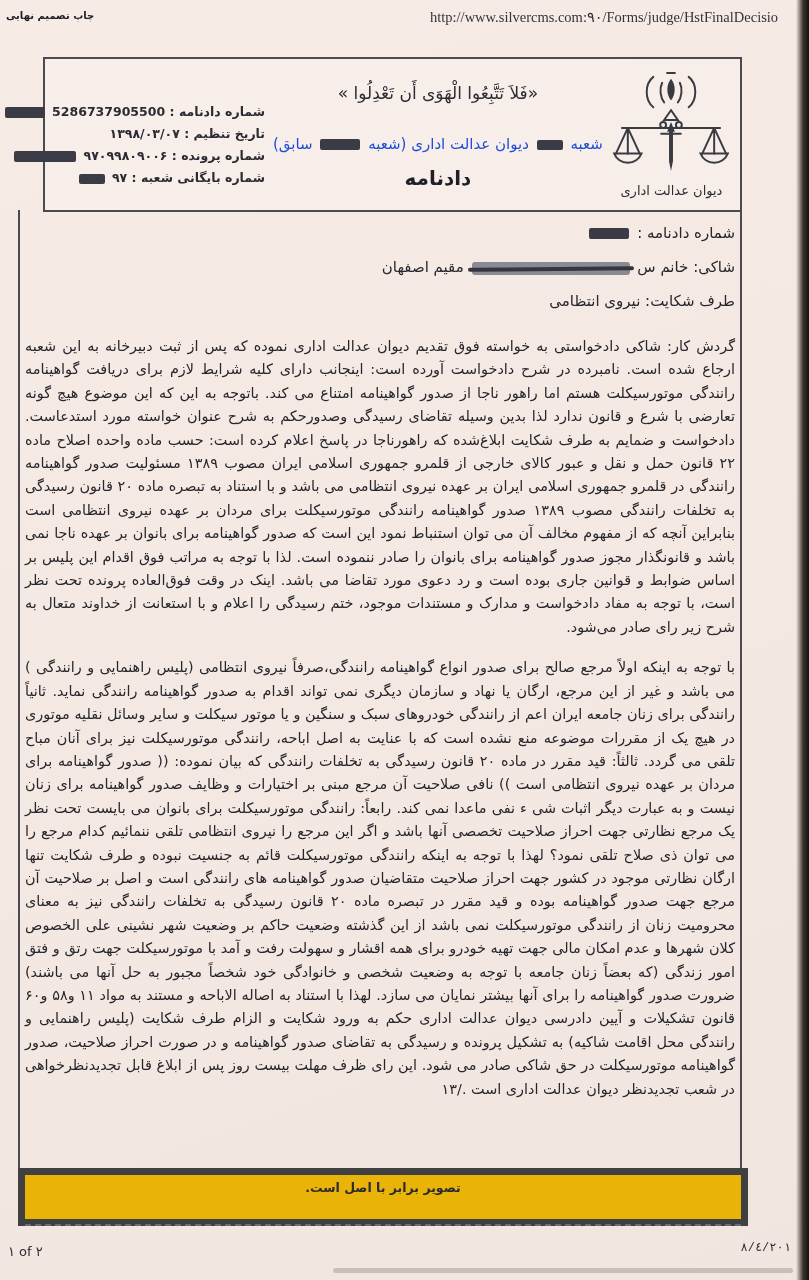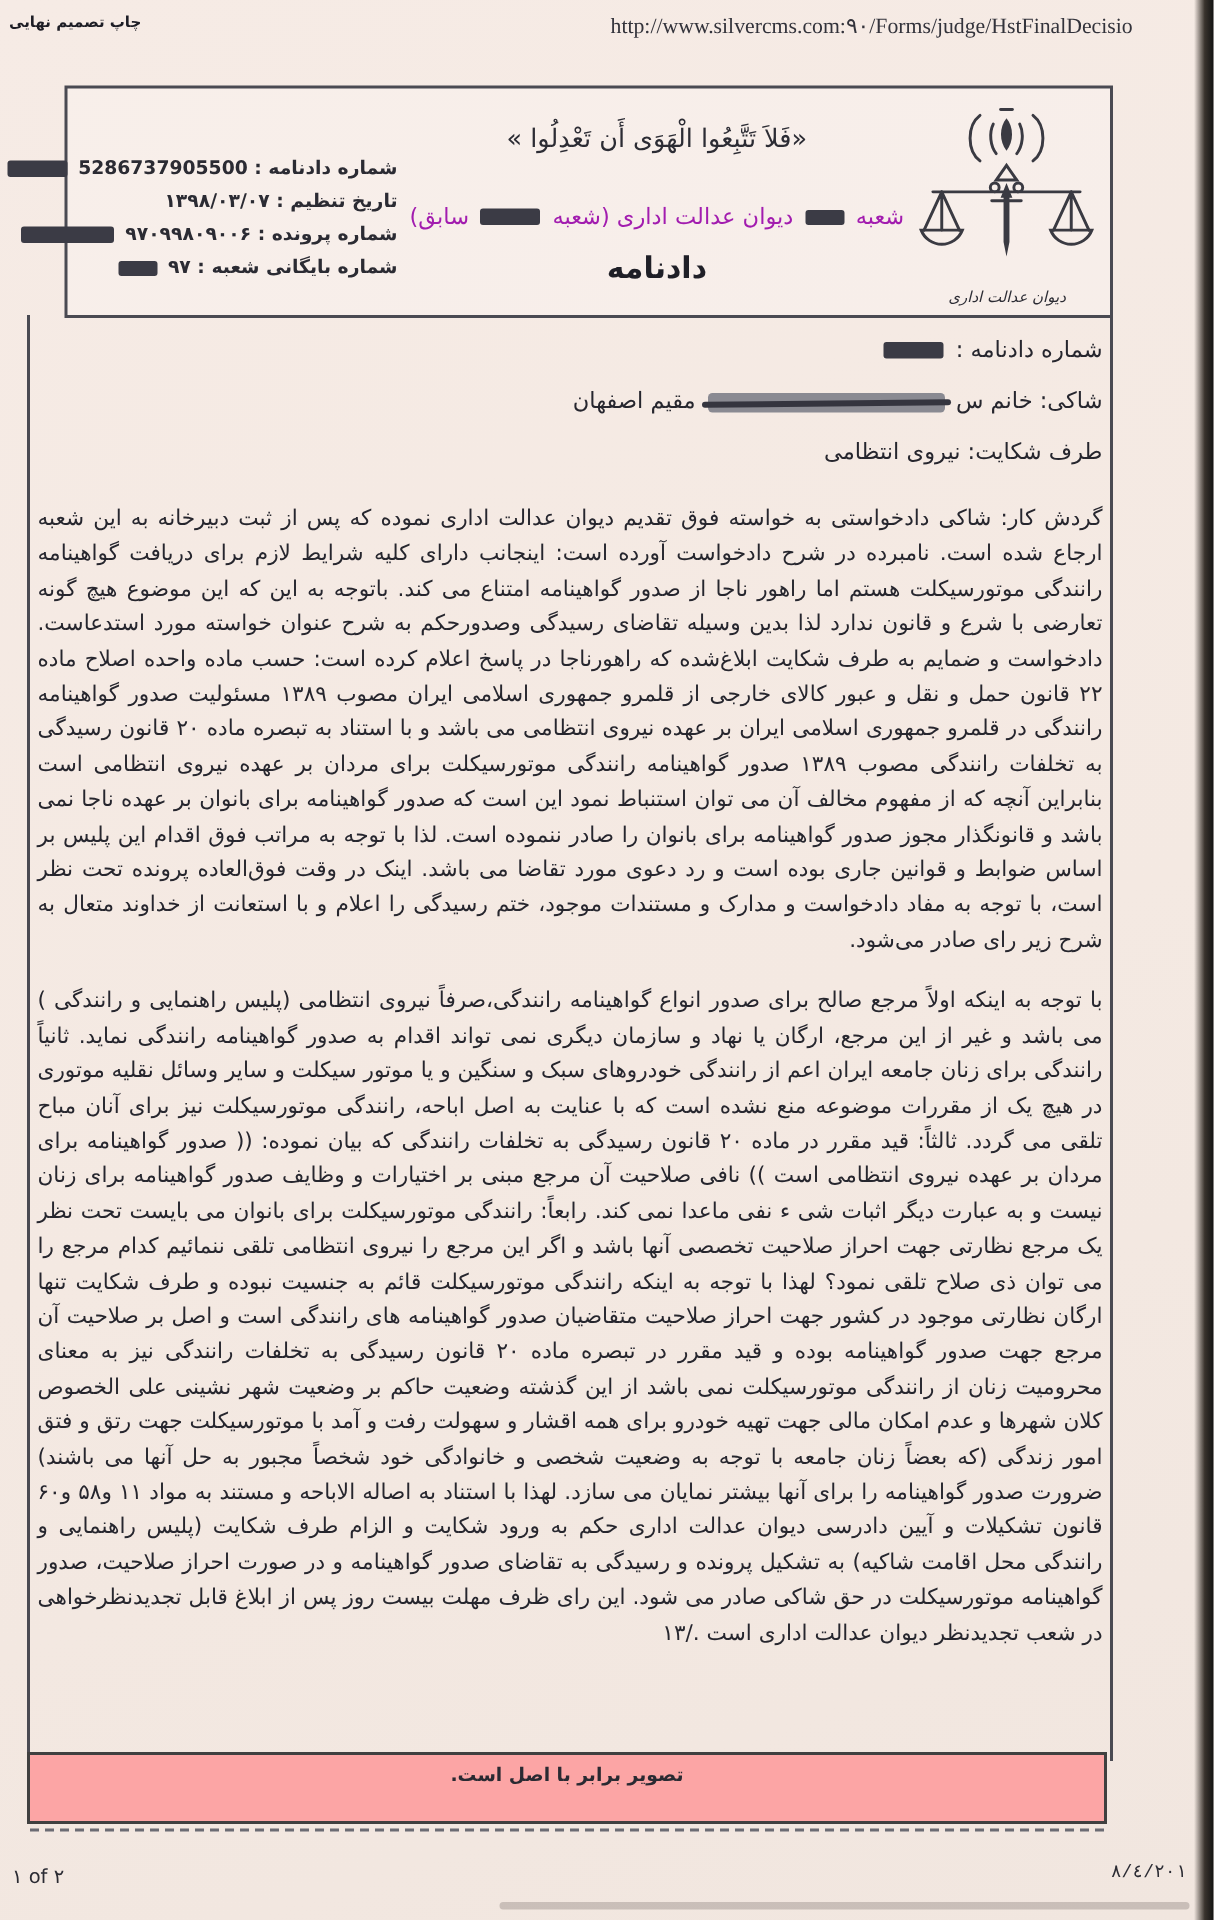--- a/index.html
+++ b/index.html
@@ -10,31 +10,31 @@
     color:#26262e;
   }
   
   .scan-edge{position:absolute;top:0;right:0;width:13px;height:1280px;
     background:linear-gradient(to left,#131313 0%,#39332d 45%,rgba(57,51,45,0) 100%);}
   .scan-smudge-bottom{position:absolute;right:16px;top:1268px;width:460px;height:5px;
     background:rgba(110,100,95,.30);border-radius:3px;}
   
   .print-link{position:absolute;top:10px;left:6px;font-size:10px;font-weight:bold;
     color:#1d1d25;direction:rtl;white-space:nowrap;text-align:right;}
-  .url{position:absolute;top:9px;left:407px;width:379px;overflow:hidden;white-space:nowrap;
+  .url{position:absolute;top:9px;left:430px;width:379px;overflow:hidden;white-space:nowrap;
     font-family:"Liberation Serif", serif;font-size:14.5px;color:#33333b;direction:ltr;}
   
   .doc{position:absolute;left:18px;top:57px;width:724px;}
   .hdr{position:absolute;left:25px;top:0;width:695px;height:151px;
     border:2px solid #4a4a52;display:flex;direction:rtl;background:rgba(255,253,250,.25);}
   .hdr-emblem{width:158px;display:flex;flex-direction:column;align-items:center;padding-top:12px;}
-  .emblem-caption{font-size:10px;color:#2c2c34;margin-top:18px;white-space:nowrap;font-style:italic;}
+  .emblem-caption{font-size:13px;color:#2c2c34;margin-top:8px;white-space:nowrap;}
   .hdr-center{flex:1;text-align:center;padding-top:24px;direction:rtl;}
   .quote{font-size:17px;color:#2c2c34;margin-bottom:32px;white-space:nowrap;text-align:center;}
-  .branch-line{font-size:15px;color:#a21caf;margin-bottom:13px;white-space:nowrap;}
+  .branch-line{font-size:15px;color:#1d4ed8;margin-bottom:13px;white-space:nowrap;}
   .doc-title{font-size:20px;font-weight:bold;color:#1f1f27;}
   .hdr-meta{width:216px;padding:42px 8px 0 4px;font-size:12.5px;font-weight:600;color:#2b2b33;}
   .meta-row{line-height:22px;white-space:nowrap;text-align:right;direction:rtl;}
   
   .blob{display:inline-block;background:#3b3b45;border-radius:2px;height:11px;
     vertical-align:middle;margin:0 3px;}
   .blob.sm{width:26px;height:10px;}
   .blob.md{width:40px;}
   .blob.lg{width:62px;}
   .blob.strike{width:158px;height:13px;border-radius:3px;
@@ -42,22 +42,22 @@
   .blob.strike::after{content:"";position:absolute;left:-4px;right:-4px;top:5px;height:4px;
     background:#35353f;border-radius:2px;transform:rotate(-.6deg);}
   
   .bodybox{position:absolute;left:0;top:153px;width:710px;height:958px;
     border-left:2px solid #4a4a52;border-right:2px solid #4a4a52;
     padding:6px 5px 0 5px;direction:rtl;overflow:hidden;}
   .case-row{line-height:34px;font-size:15px;white-space:nowrap;color:#26262e;}
   .para{font-size:14.4px;line-height:23.4px;text-align:justify;color:#26262e;margin-top:17px;}
   .ray-heading{text-align:center;font-size:16px;font-weight:600;margin:16px 0 11px 0;color:#22222a;}
   
-  .ftr{position:absolute;left:0;top:1111px;width:716px;height:44px;border:2px solid #404040;
-    text-align:center;direction:rtl;background:#fca5a5;}
+  .ftr{position:absolute;left:0;top:1111px;width:716px;height:44px;border:7px solid #404040;
+    text-align:center;direction:rtl;background:#eab308;}
   .ftr::after{content:"";position:absolute;left:0;right:0;bottom:-7px;
     border-top:2px dashed #6b6b73;}
   .cert-line{font-size:12.5px;font-weight:bold;margin-top:5px;color:#2a2a32;}
   .addr-line{font-size:12.5px;font-weight:bold;margin-top:3px;color:#2a2a32;white-space:nowrap;}
   
   .pg-num{position:absolute;left:8px;top:1244px;font-size:13px;color:#2b2b33;direction:ltr;}
   .pg-date{position:absolute;right:18px;top:1240px;font-size:12px;color:#2b2b33;direction:ltr;font-family:Liberation Mono, monospace;}
   svg .ink{stroke:#3a3a42;fill:none;stroke-width:2;stroke-linecap:round;}
   svg .ink-fill{fill:#3a3a42;stroke:none;}
 </style>

